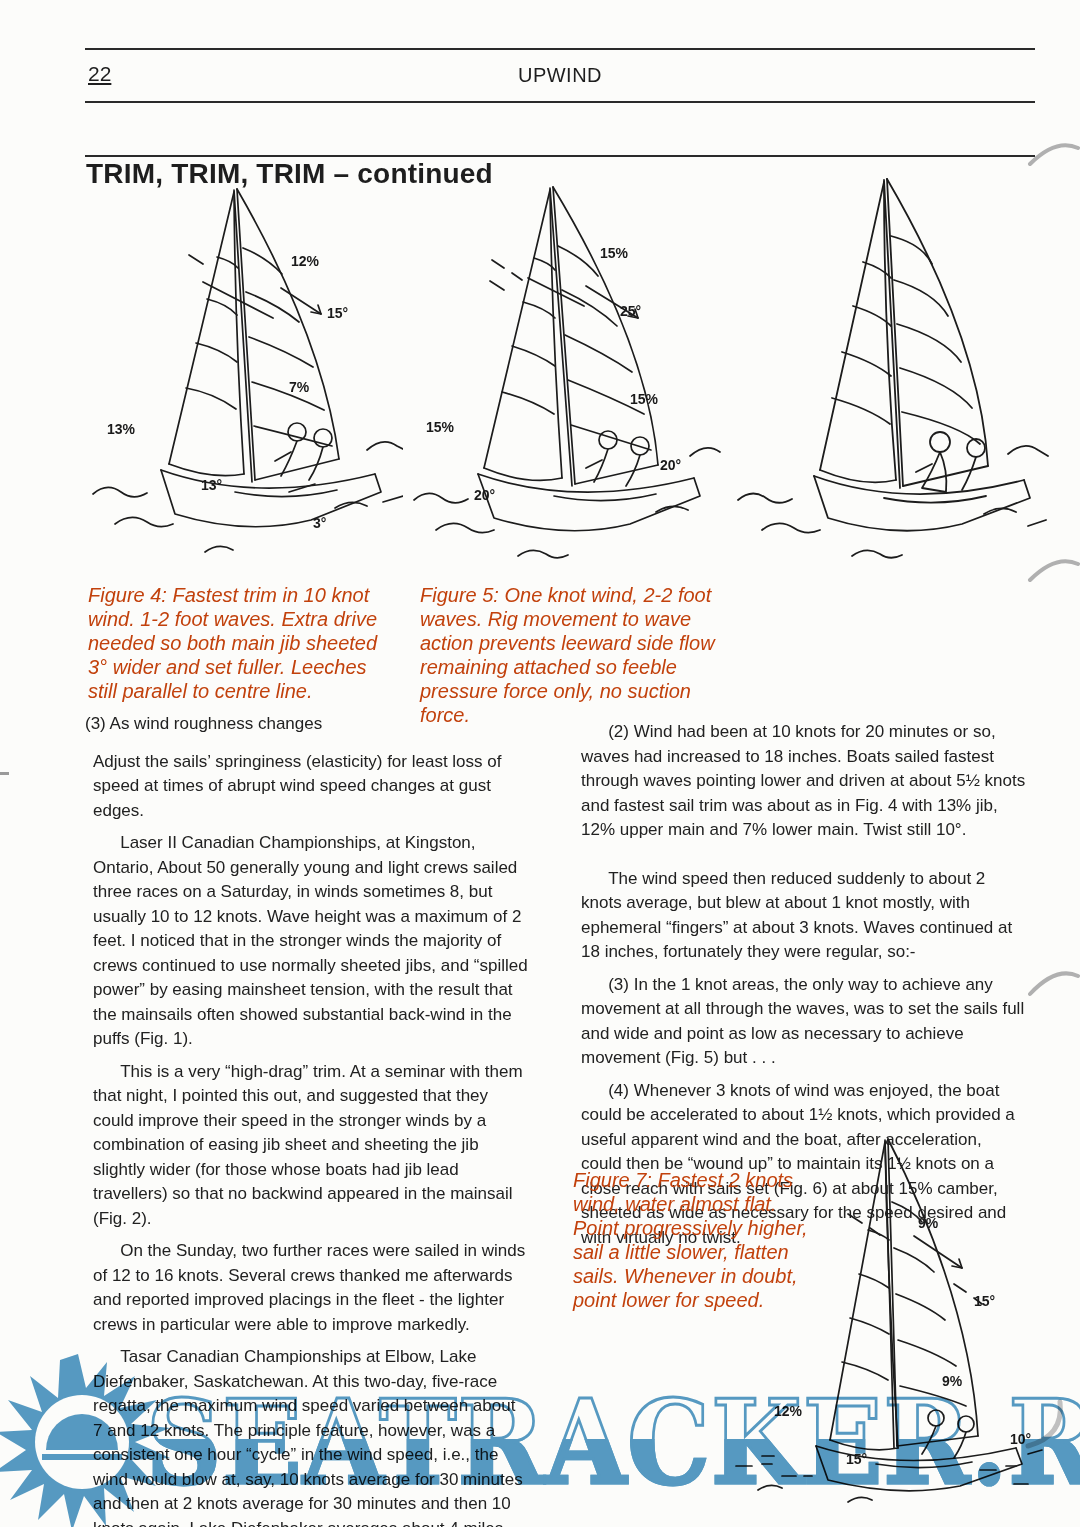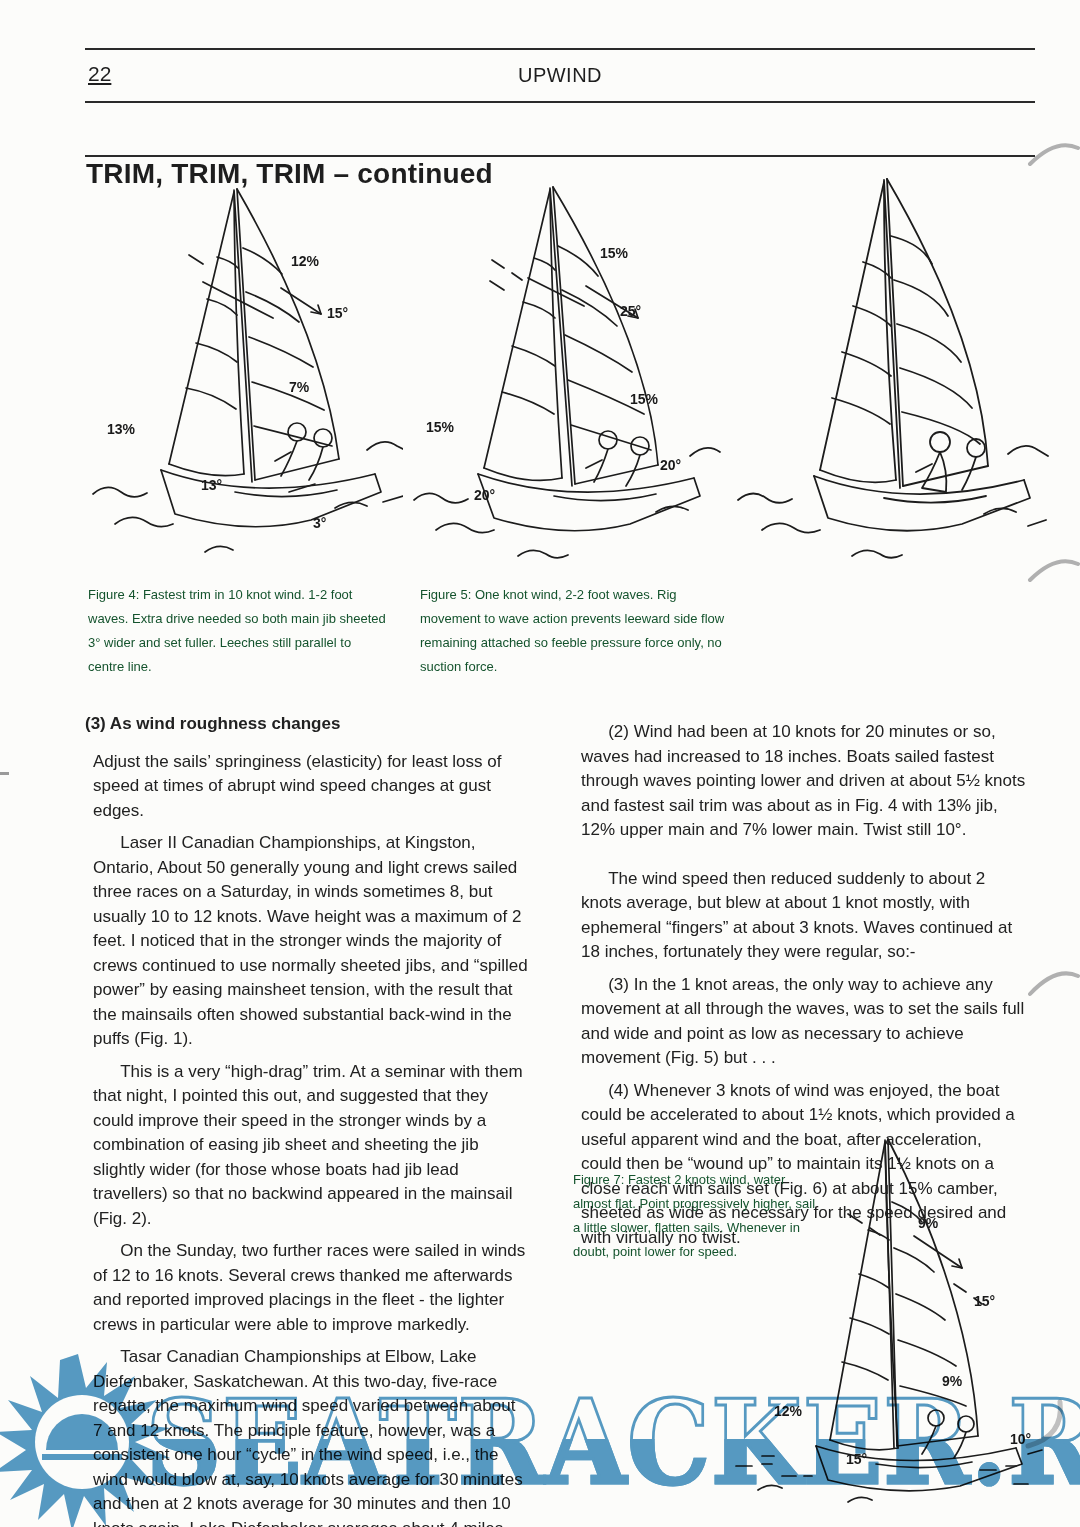--- a/index.html
+++ b/index.html
@@ -9,26 +9,26 @@
     font-family:"Liberation Sans","DejaVu Sans",sans-serif;
     color:#1e1e1e;
   }
   .rule{position:absolute;left:85px;width:950px;height:2px;background:#2a2a2a;}
   .pgnum{position:absolute;left:88px;top:62px;font-size:21px;text-decoration:underline;}
   .running{position:absolute;left:85px;top:64px;width:950px;text-align:center;font-size:20px;letter-spacing:.5px;}
   .sectitle{position:absolute;left:86px;top:117px;font-size:28px;font-weight:bold;letter-spacing:.2px;margin-top:41px;}
   .figbox{position:absolute;}
   .figbox svg{display:block;}
   svg text{font-family:"Liberation Sans","DejaVu Sans",sans-serif;font-size:14px;font-weight:bold;fill:#1a1a1a;stroke:none;}
-  .cap{position:absolute;font-size:13px;line-height:24px;color:#14532d;}
+  .cap{position:absolute;font-style:italic;font-size:20px;line-height:24px;color:#c2410c;}
   .col{position:absolute;font-size:17px;line-height:24.5px;color:#212121;}
   .col p{margin:8px;}
   .col p.ind{text-indent:1.6em;}
   .col p.gap{margin-top:24px;}
-  .subhead{font-weight:bold;margin:0 0 13px 0 !important;}
+  .subhead{font-weight:normal;margin:0 0 13px 0 !important;}
   
   #watermark{position:absolute;left:0;top:1350px;width:1080px;height:177px;pointer-events:none;
     mix-blend-mode:multiply;opacity:.95;}
   #wm-text{
     position:absolute;left:146px;top:34px;white-space:nowrap;
     font-family:"DejaVu Serif","Liberation Serif",serif;font-weight:bold;
     font-size:116px;line-height:1;letter-spacing:1px;
     transform:scaleX(.90);transform-origin:left center;
     -webkit-text-stroke:3px #4e96c2;
     background:linear-gradient(to bottom, rgba(255,255,255,0) 0 47%, #4e96c2 47% 100%);

